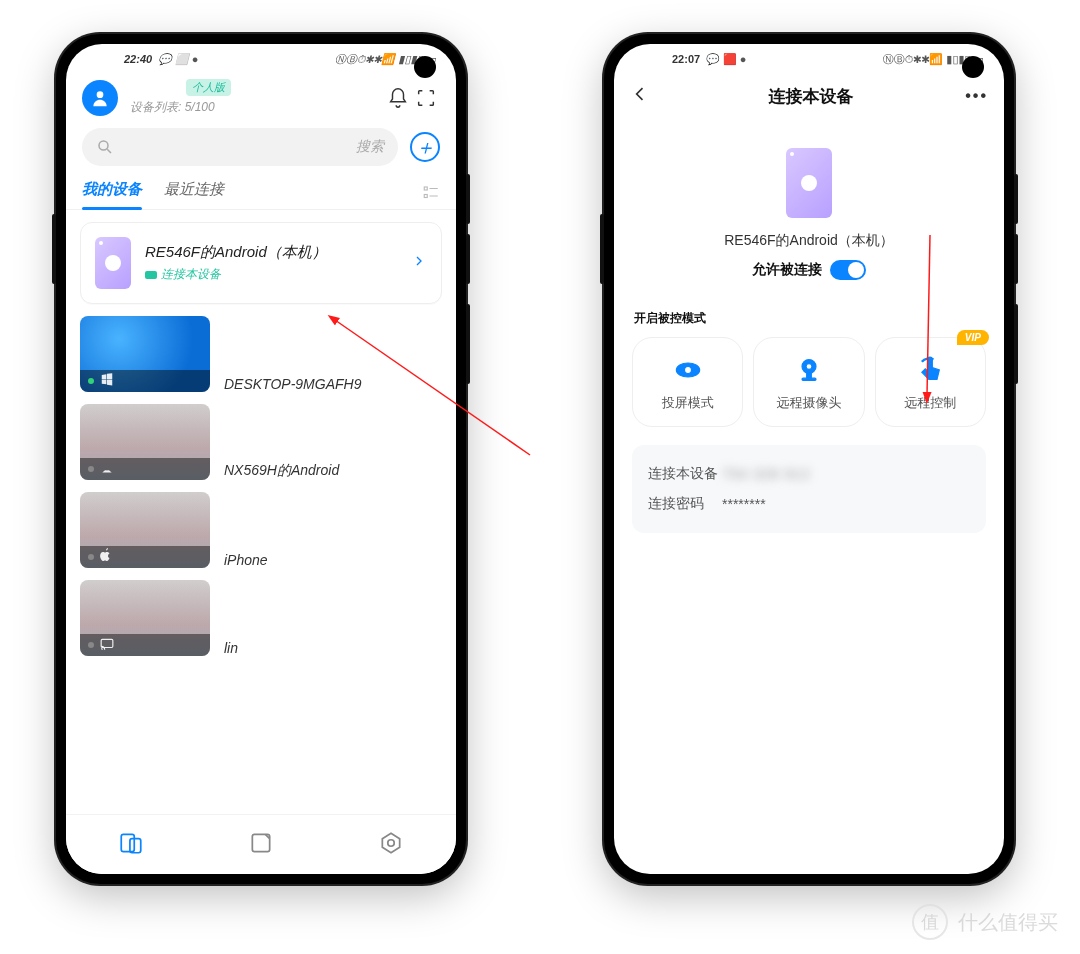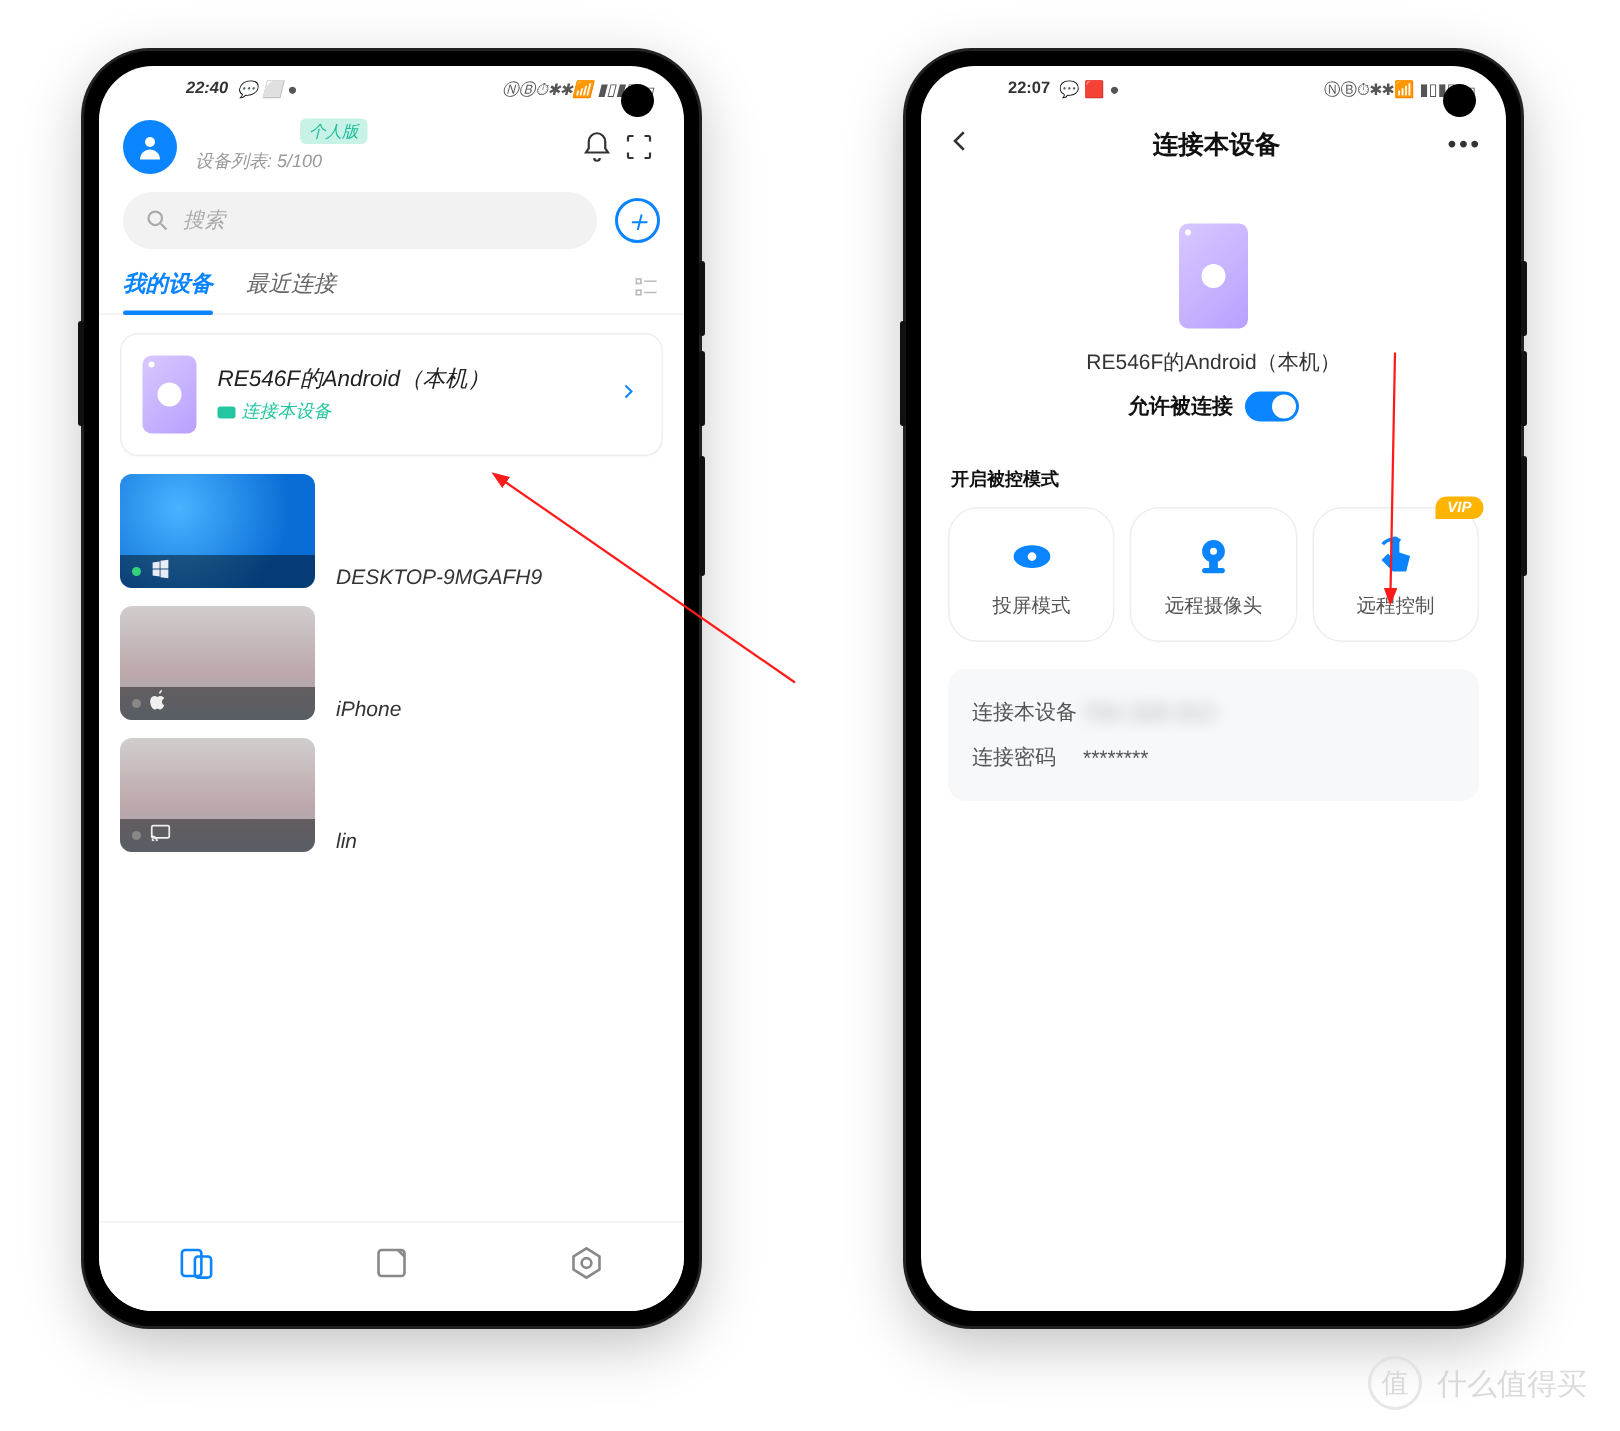--- a/index.html
+++ b/index.html
@@ -56,31 +56,31 @@
     display:flex; align-items:center; padding: 6px 16px 4px; position:relative;
   }
   .avatar {
     width: 36px; height: 36px; border-radius: 50%;
     background: #0a84ff;
     display:flex; align-items:center; justify-content:center;
   }
   .avatar svg { fill:#fff; }
   .hdr-mid { flex:1; padding-left:12px; position:relative; }
   .plan-badge {
-    position:absolute; top:-2px; left: 82px;
+    position:absolute; top:-2px; left: 68px;
     background:#c9f2e6; color:#1abc9c; font-size:11px; padding:1px 6px; border-radius:4px;
   }
   .device-count { font-size:12px; color:#999; margin-top:18px; }
   .hdr-ico { width:28px; display:flex; justify-content:center; color:#333; }
   .hdr-ico svg { stroke:#333; fill:none; stroke-width:1.6; }
 
   .search-row { display:flex; align-items:center; padding:8px 16px; gap:12px; }
   .search-box {
     flex:1; height:38px; background:#f2f2f2; border-radius:19px;
-    display:flex; align-items:center; padding:0 14px; color:#aaa; font-size:14px;
+    display:flex; align-items:center; padding:0 14px; color:#aaa; font-size:14px;justify-content:space-between;
   }
   .search-box svg { stroke:#aaa; fill:none; stroke-width:2; margin-right:8px; }
   .add-btn {
     width:30px; height:30px; border:2px solid #0a84ff; border-radius:50%;
     display:flex; align-items:center; justify-content:center; color:#0a84ff; font-size:20px; font-weight:400;
   }
 
   .tabs { display:flex; align-items:center; padding:6px 16px 0; border-bottom:1px solid #f0f0f0; position:relative;}
   .tab { margin-right:22px; font-size:15px; color:#666; padding-bottom:10px; position:relative; }
   .tab.active { color:#0a84ff; font-weight:600; }
@@ -277,20 +277,33 @@
           <div class="thumb-footer">
               <span class="status-dot online"></span>
             <span class="os-ico"><svg width="14" height="14" viewBox="0 0 24 24" fill="#fff">
                   <path d="M3 5l8-1v8H3zM3 13h8v8l-8-1zM12 3l9-1v10h-9zM12 13h9v10l-9-1z"></path>
                 </svg></span>
           </div>
         </div>
         <div class="other-name">DESKTOP-9MGAFH9</div>
       </div>
 
+      <div class="other-dev">
+        <div class="thumb gray">
+          <div class="thumb-footer">
+              <span class="status-dot"></span>
+            <span class="os-ico"><svg width="14" height="10" viewBox="0 0 24 16" fill="#fff">
+                  <path d="M4 14a10 10 0 0116 0H4zM7 3l2 3M17 3l-2 3"></path>
+                  <circle cx="9" cy="11" r="1"></circle>
+                  <circle cx="15" cy="11" r="1"></circle>
+                </svg></span>
+          </div>
+        </div>
+        <div class="other-name">NX569H的Android</div>
+      </div>
 
       <div class="other-dev">
         <div class="thumb gray">
           <div class="thumb-footer">
               <span class="status-dot"></span>
             <span class="os-ico"><svg width="12" height="14" viewBox="0 0 24 28" fill="#fff">
                   <path d="M16 0c0 3-2 5-4 5 0-3 2-5 4-5zM19 20c-1 3-3 6-5 6s-2-1-4-1-2 1-4 1-4-3-5-6c-2-5 0-12 5-12 2 0 3 1 4 1s2-1 4-1c2 0 4 1 5 3-4 2-4 8 0 9z"></path>
                 </svg></span>
           </div>
         </div>

